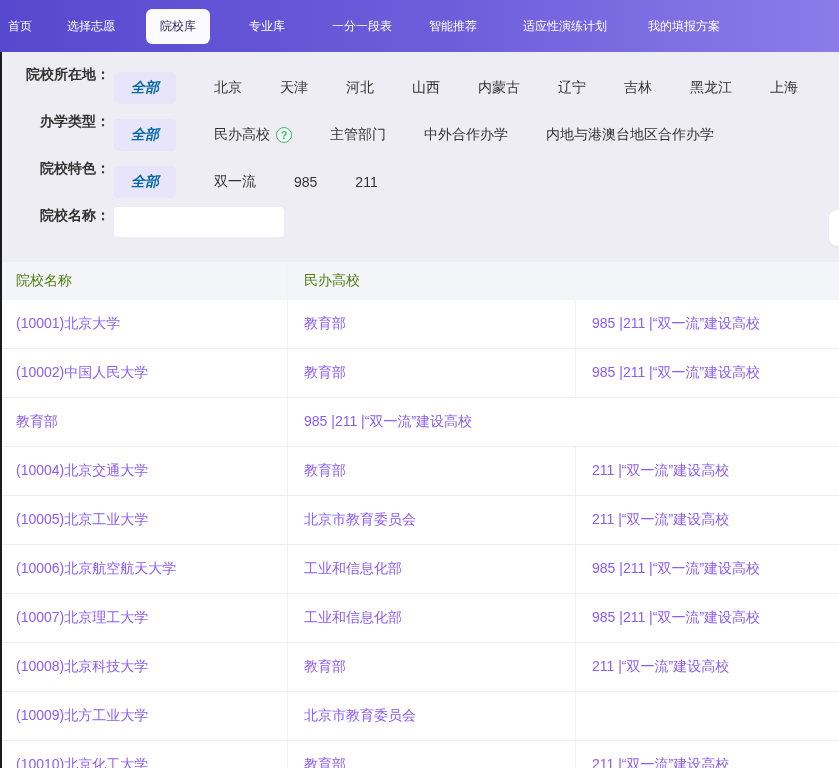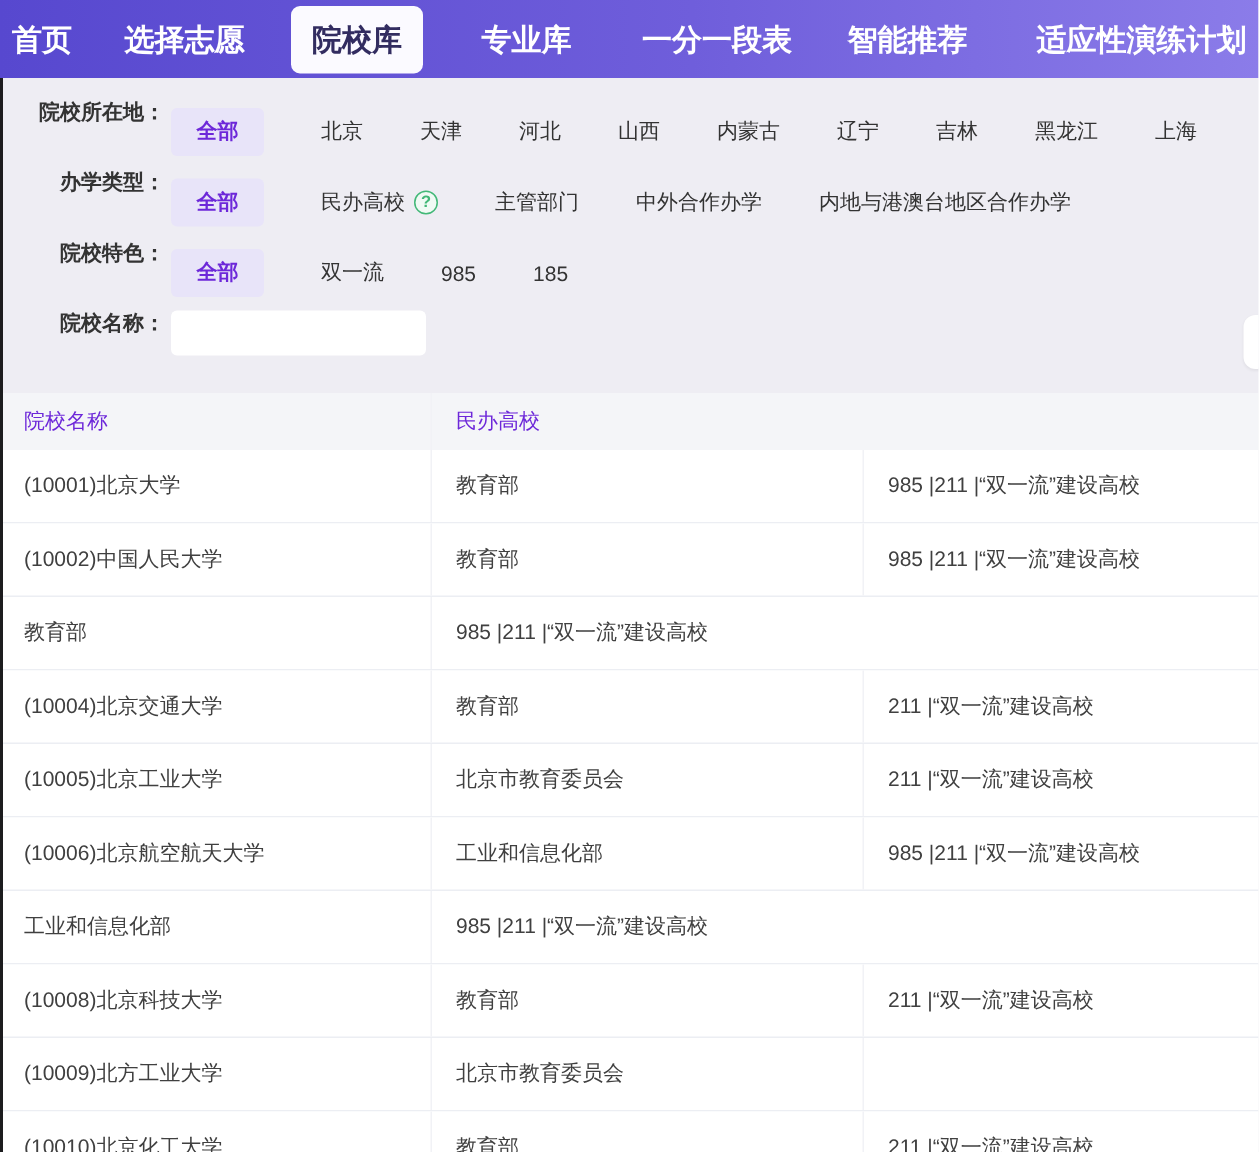--- a/index.html
+++ b/index.html
@@ -10,21 +10,21 @@
     position:relative;
   }
   
   .navbar {
     height:52px;
     background:linear-gradient(90deg,#5748cf 0%, #6f5edb 55%, #8b7ce9 100%);
     display:flex; align-items:center;
     overflow:hidden; white-space:nowrap;
   }
   .nav-item {
-    color:#ffffff; font-size:20px; font-weight:bold;
+    color:#ffffff; font-size:12px; font-weight:normal;
     cursor:pointer; flex:0 0 auto;
   }
   .nav-item:nth-child(1){margin-left:8px;}
   .nav-item:nth-child(2){margin-left:35px;}
   .nav-item:nth-child(3){margin-left:31px;}
   .nav-item:nth-child(4){margin-left:39px;}
   .nav-item:nth-child(5){margin-left:47px;}
   .nav-item:nth-child(6){margin-left:37px;}
   .nav-item:nth-child(7){margin-left:46px;}
   .nav-item:nth-child(8){margin-left:41px;}
@@ -39,21 +39,21 @@
     width:110px; flex:0 0 110px; text-align:right;
     font-size:14px; font-weight:600; color:#333333;
   }
   .filter-options { display:flex; align-items:center; }
   .filter-option {
     font-size:14px; color:#333333; margin-left:38px; cursor:pointer;
     display:inline-flex; align-items:center;
   }
   .filter-option.pill {
     margin-left:4px; padding:7px 17px; border-radius:4px;
-    background:#e8e4f9; color:#6d28d9; font-weight:600;
+    background:#e8e4f9; color:#0369a1; font-weight:600;font-style:italic;
   }
   .help-icon {
     display:inline-flex; align-items:center; justify-content:center;
     width:16px; height:16px; margin-left:6px;
     border:1px solid #42b877; border-radius:50%;
     color:#42b877; background:#f0faf4;
     font-size:11px; font-weight:bold; cursor:pointer;
   }
   .name-input {
     margin-left:4px; width:170px; height:30px;
@@ -66,24 +66,24 @@
     border:none; border-radius:8px; cursor:pointer;
     box-shadow:0 1px 2px rgba(0,0,0,0.05);
   }
   
   .table { background:#ffffff; }
   .trow {
     display:grid; grid-template-columns:288px 288px 1fr;
     align-items:center;
   }
   .thead { background:#f4f5f8; height:38px; }
-  .thead .tcell { color:#6d28d9; font-weight:500; }
+  .thead .tcell { color:#4d7c0f; font-weight:500; }
   .tbody-row { height:49px; border-bottom:1px solid #eceef3; cursor:pointer; background:#ffffff; }
   .tcell {
-    font-size:14px; color:#404040; padding-left:16px;
+    font-size:14px; color:#8b5cf6; padding-left:16px;
     height:100%; display:flex; align-items:center;
     border-right:1px solid #f1f2f6;
     overflow:hidden; white-space:nowrap;
   }
   .tcell:last-child { border-right:none; }
   
   .left-edge { position:absolute; left:0; top:52px; bottom:0; width:2px; background:#1c1c1e; z-index:9; }
 </style>
 </head>
 <body>
@@ -126,21 +126,21 @@
         <span class="filter-option">中外合作办学</span>
         <span class="filter-option">内地与港澳台地区合作办学</span>
       </div>
   </div>
   <div class="filter-row">
     <span class="filter-label">院校特色：</span>
     <div class="filter-options" id="opts-feature">
         <span class="filter-option pill">全部</span>
         <span class="filter-option">双一流</span>
         <span class="filter-option">985</span>
-        <span class="filter-option">185</span>
+        <span class="filter-option">211</span>
       </div>
   </div>
   <div class="filter-row">
     <span class="filter-label">院校名称：</span>
     <input class="name-input" type="text" placeholder="" style="">
   </div>
   <button class="search-button-partial"></button>
 </div>
 
 <div class="table">
@@ -172,20 +172,21 @@
         <div class="tcell">(10005)北京工业大学</div>
         <div class="tcell">北京市教育委员会</div>
         <div class="tcell">211 |“双一流”建设高校</div>
       </div>
       <div class="trow tbody-row">
         <div class="tcell">(10006)北京航空航天大学</div>
         <div class="tcell">工业和信息化部</div>
         <div class="tcell">985 |211 |“双一流”建设高校</div>
       </div>
       <div class="trow tbody-row">
+        <div class="tcell">(10007)北京理工大学</div>
         <div class="tcell">工业和信息化部</div>
         <div class="tcell">985 |211 |“双一流”建设高校</div>
       </div>
       <div class="trow tbody-row">
         <div class="tcell">(10008)北京科技大学</div>
         <div class="tcell">教育部</div>
         <div class="tcell">211 |“双一流”建设高校</div>
       </div>
       <div class="trow tbody-row">
         <div class="tcell">(10009)北方工业大学</div>

